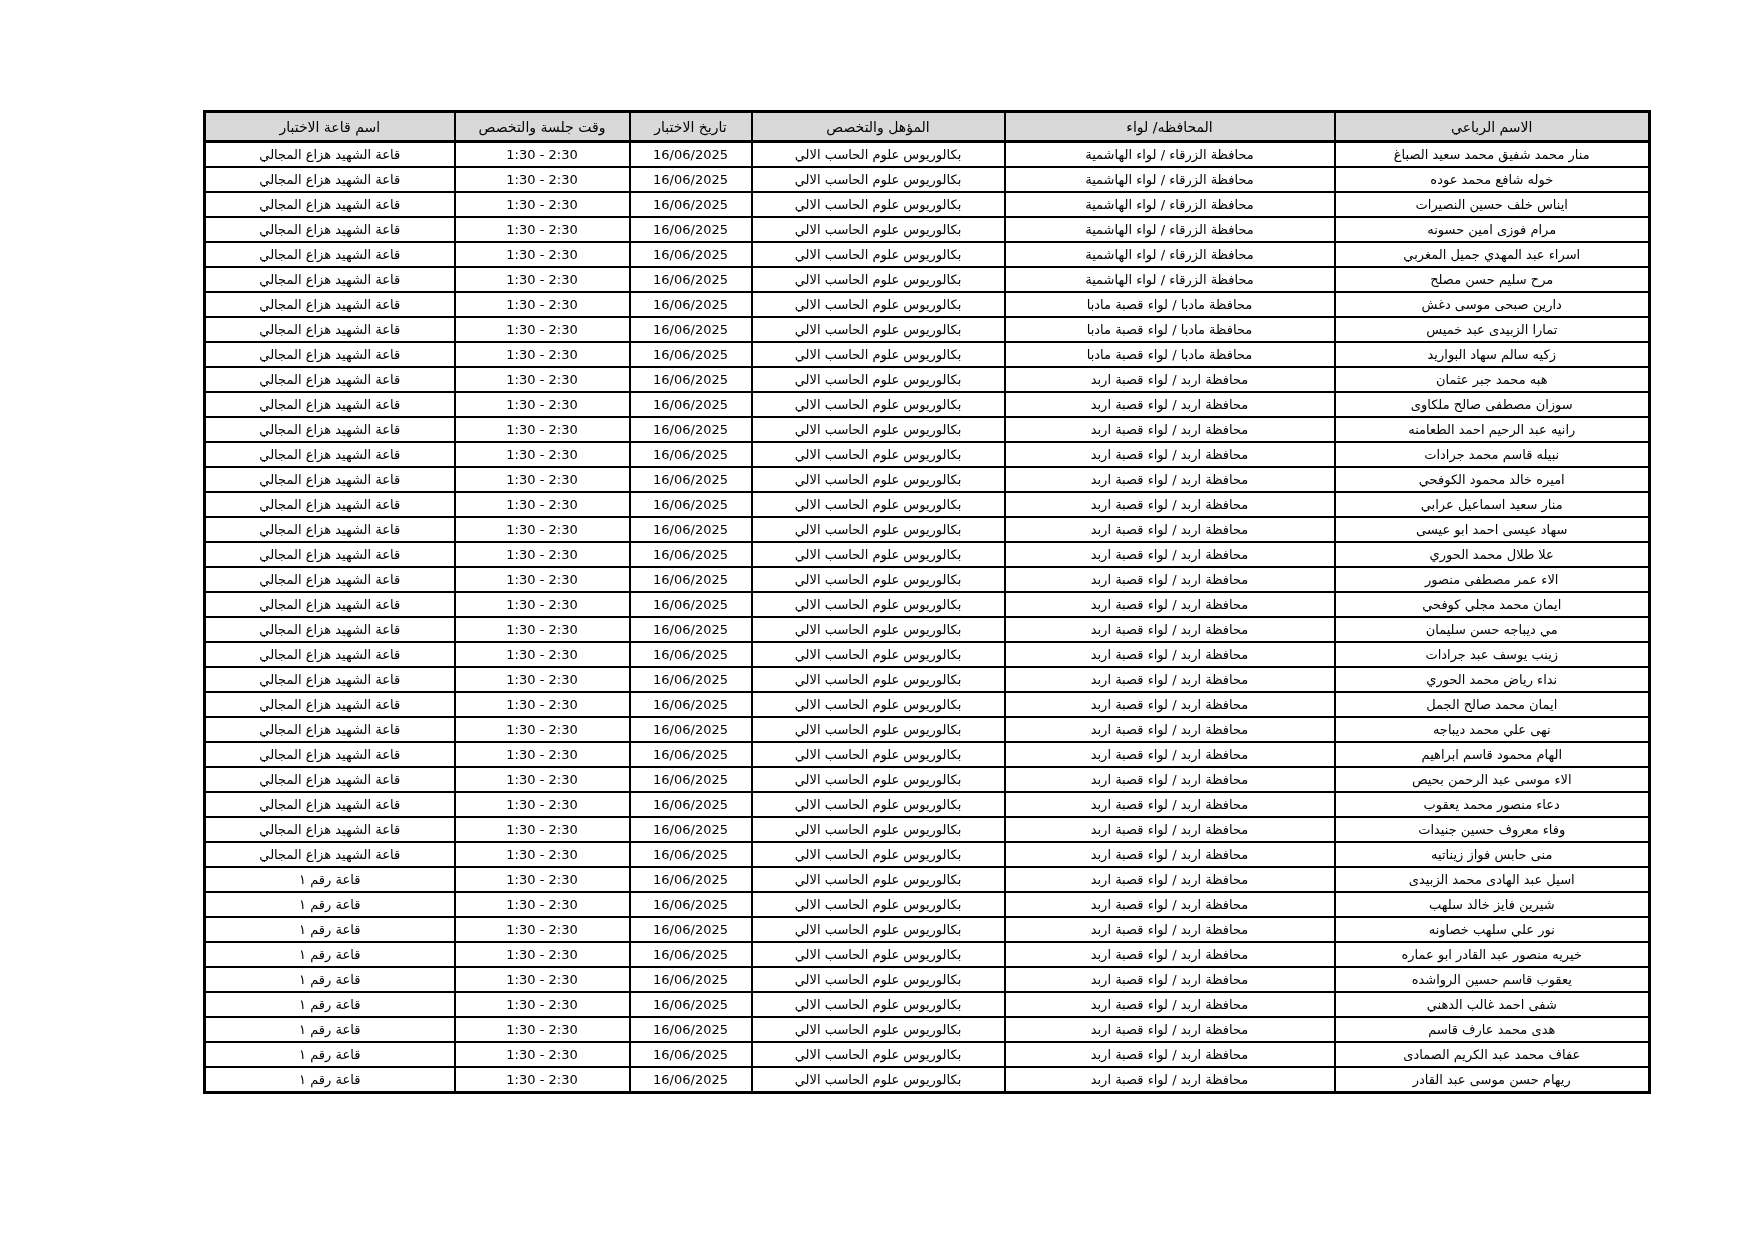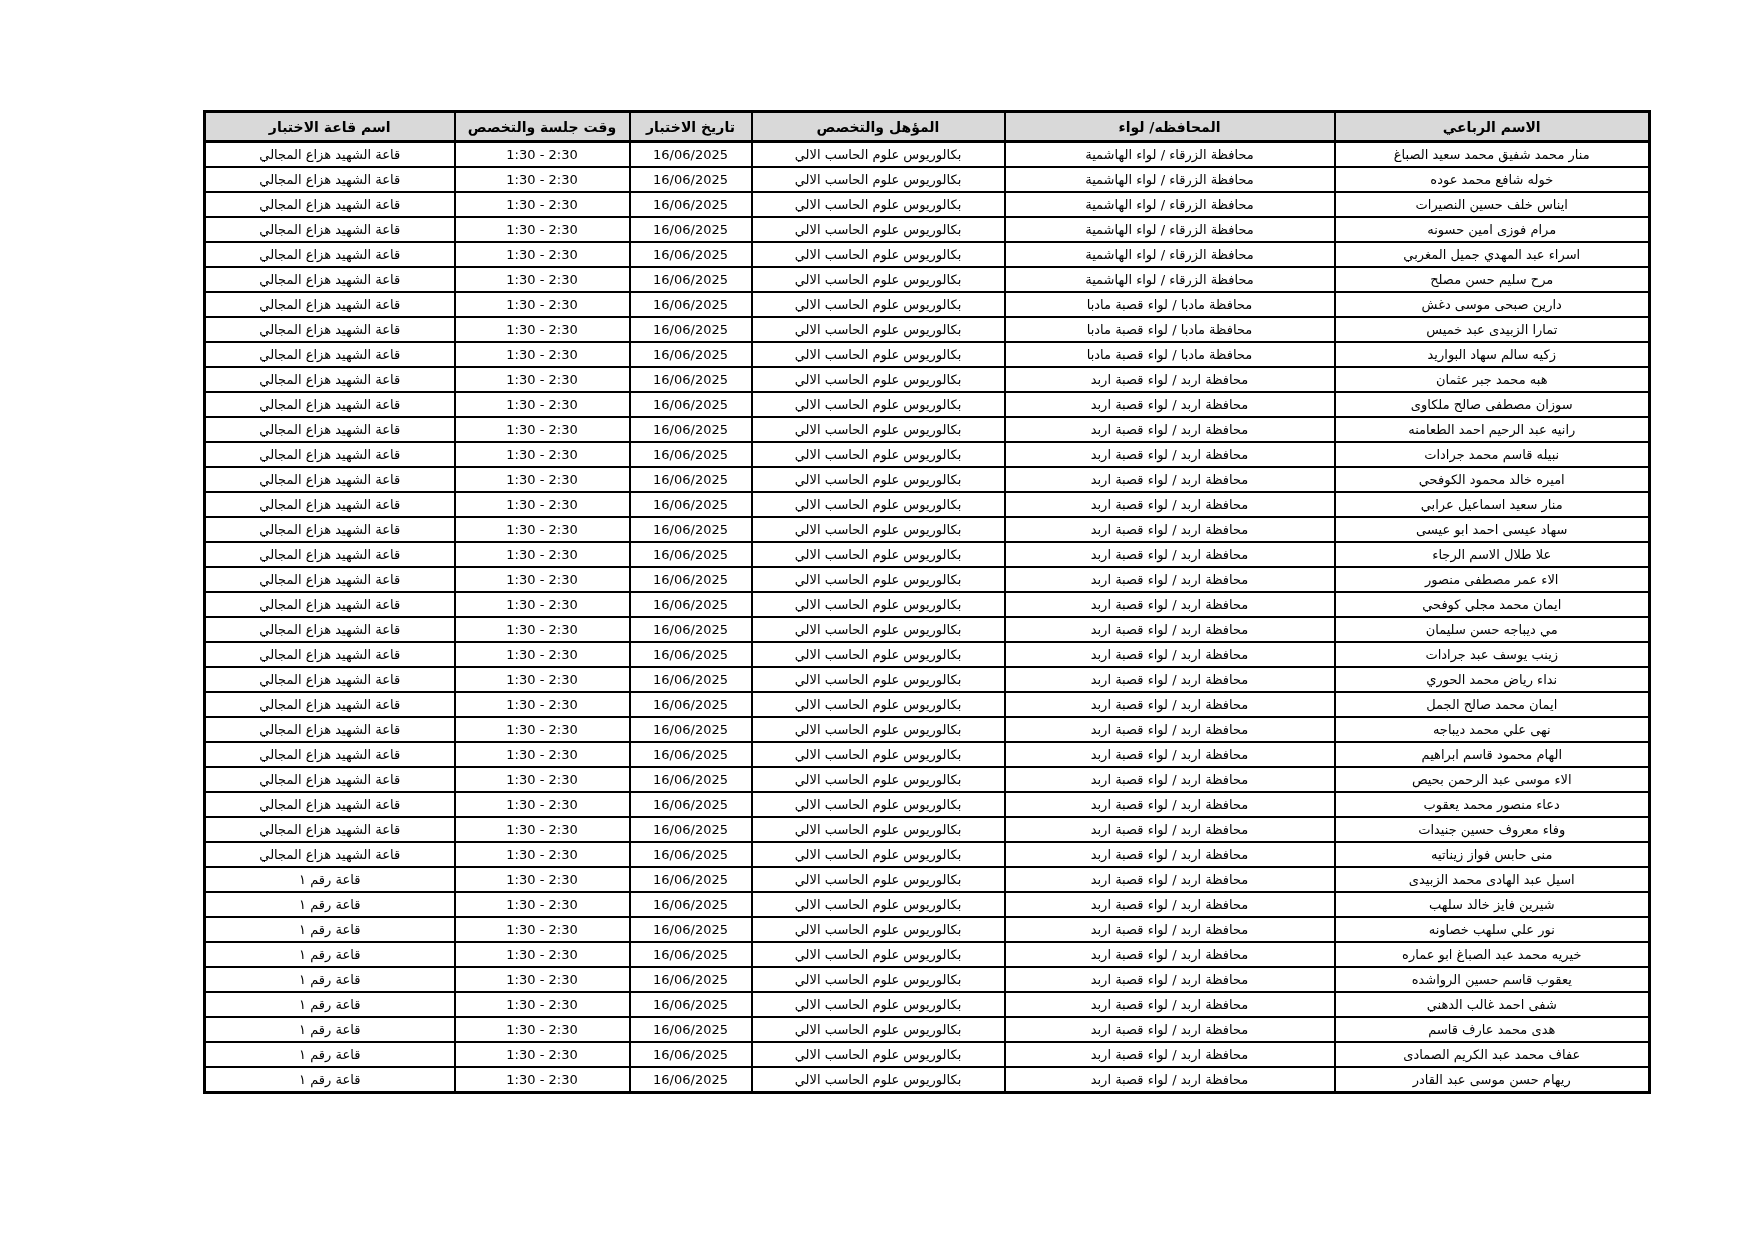--- a/index.html
+++ b/index.html
@@ -19,21 +19,21 @@
   table.exam-table {
     border-collapse: collapse;
     table-layout: fixed;
     width: 1445px;
     direction: rtl;
     border: 3px solid #000000;
   }
   table.exam-table th {
     background: #d9d9d9;
     color: #000000;
-    font-weight: bold;
+    font-weight: normal;
     font-size: 14px;
     height: 27px;
     border: 2px solid #000000;
     border-bottom: 3px solid #000000;
     padding: 0 4px;
     text-align: center;
     vertical-align: middle;
     white-space: nowrap;
     overflow: visible;
   }
@@ -198,21 +198,21 @@
         </tr>
         <tr>
           <td>سهاد عيسى احمد ابو عيسى</td>
           <td>محافظة اربد / لواء قصبة اربد</td>
           <td>بكالوريوس علوم الحاسب الالي</td>
           <td class="ltr">16/06/2025</td>
           <td class="ltr">1:30 - 2:30</td>
           <td>قاعة الشهيد هزاع المجالي</td>
         </tr>
         <tr>
-          <td>علا طلال الاسم الرجاء</td>
+          <td>علا طلال محمد الحوري</td>
           <td>محافظة اربد / لواء قصبة اربد</td>
           <td>بكالوريوس علوم الحاسب الالي</td>
           <td class="ltr">16/06/2025</td>
           <td class="ltr">1:30 - 2:30</td>
           <td>قاعة الشهيد هزاع المجالي</td>
         </tr>
         <tr>
           <td>الاء عمر مصطفى منصور</td>
           <td>محافظة اربد / لواء قصبة اربد</td>
           <td>بكالوريوس علوم الحاسب الالي</td>
@@ -326,21 +326,21 @@
         </tr>
         <tr>
           <td>نور علي سلهب خصاونه</td>
           <td>محافظة اربد / لواء قصبة اربد</td>
           <td>بكالوريوس علوم الحاسب الالي</td>
           <td class="ltr">16/06/2025</td>
           <td class="ltr">1:30 - 2:30</td>
           <td>قاعة رقم ١</td>
         </tr>
         <tr>
-          <td>خيريه محمد عبد  الصباغ ابو عماره</td>
+          <td>خيريه منصور عبد  القادر ابو عماره</td>
           <td>محافظة اربد / لواء قصبة اربد</td>
           <td>بكالوريوس علوم الحاسب الالي</td>
           <td class="ltr">16/06/2025</td>
           <td class="ltr">1:30 - 2:30</td>
           <td>قاعة رقم ١</td>
         </tr>
         <tr>
           <td>يعقوب قاسم حسين الرواشده</td>
           <td>محافظة اربد / لواء قصبة اربد</td>
           <td>بكالوريوس علوم الحاسب الالي</td>

